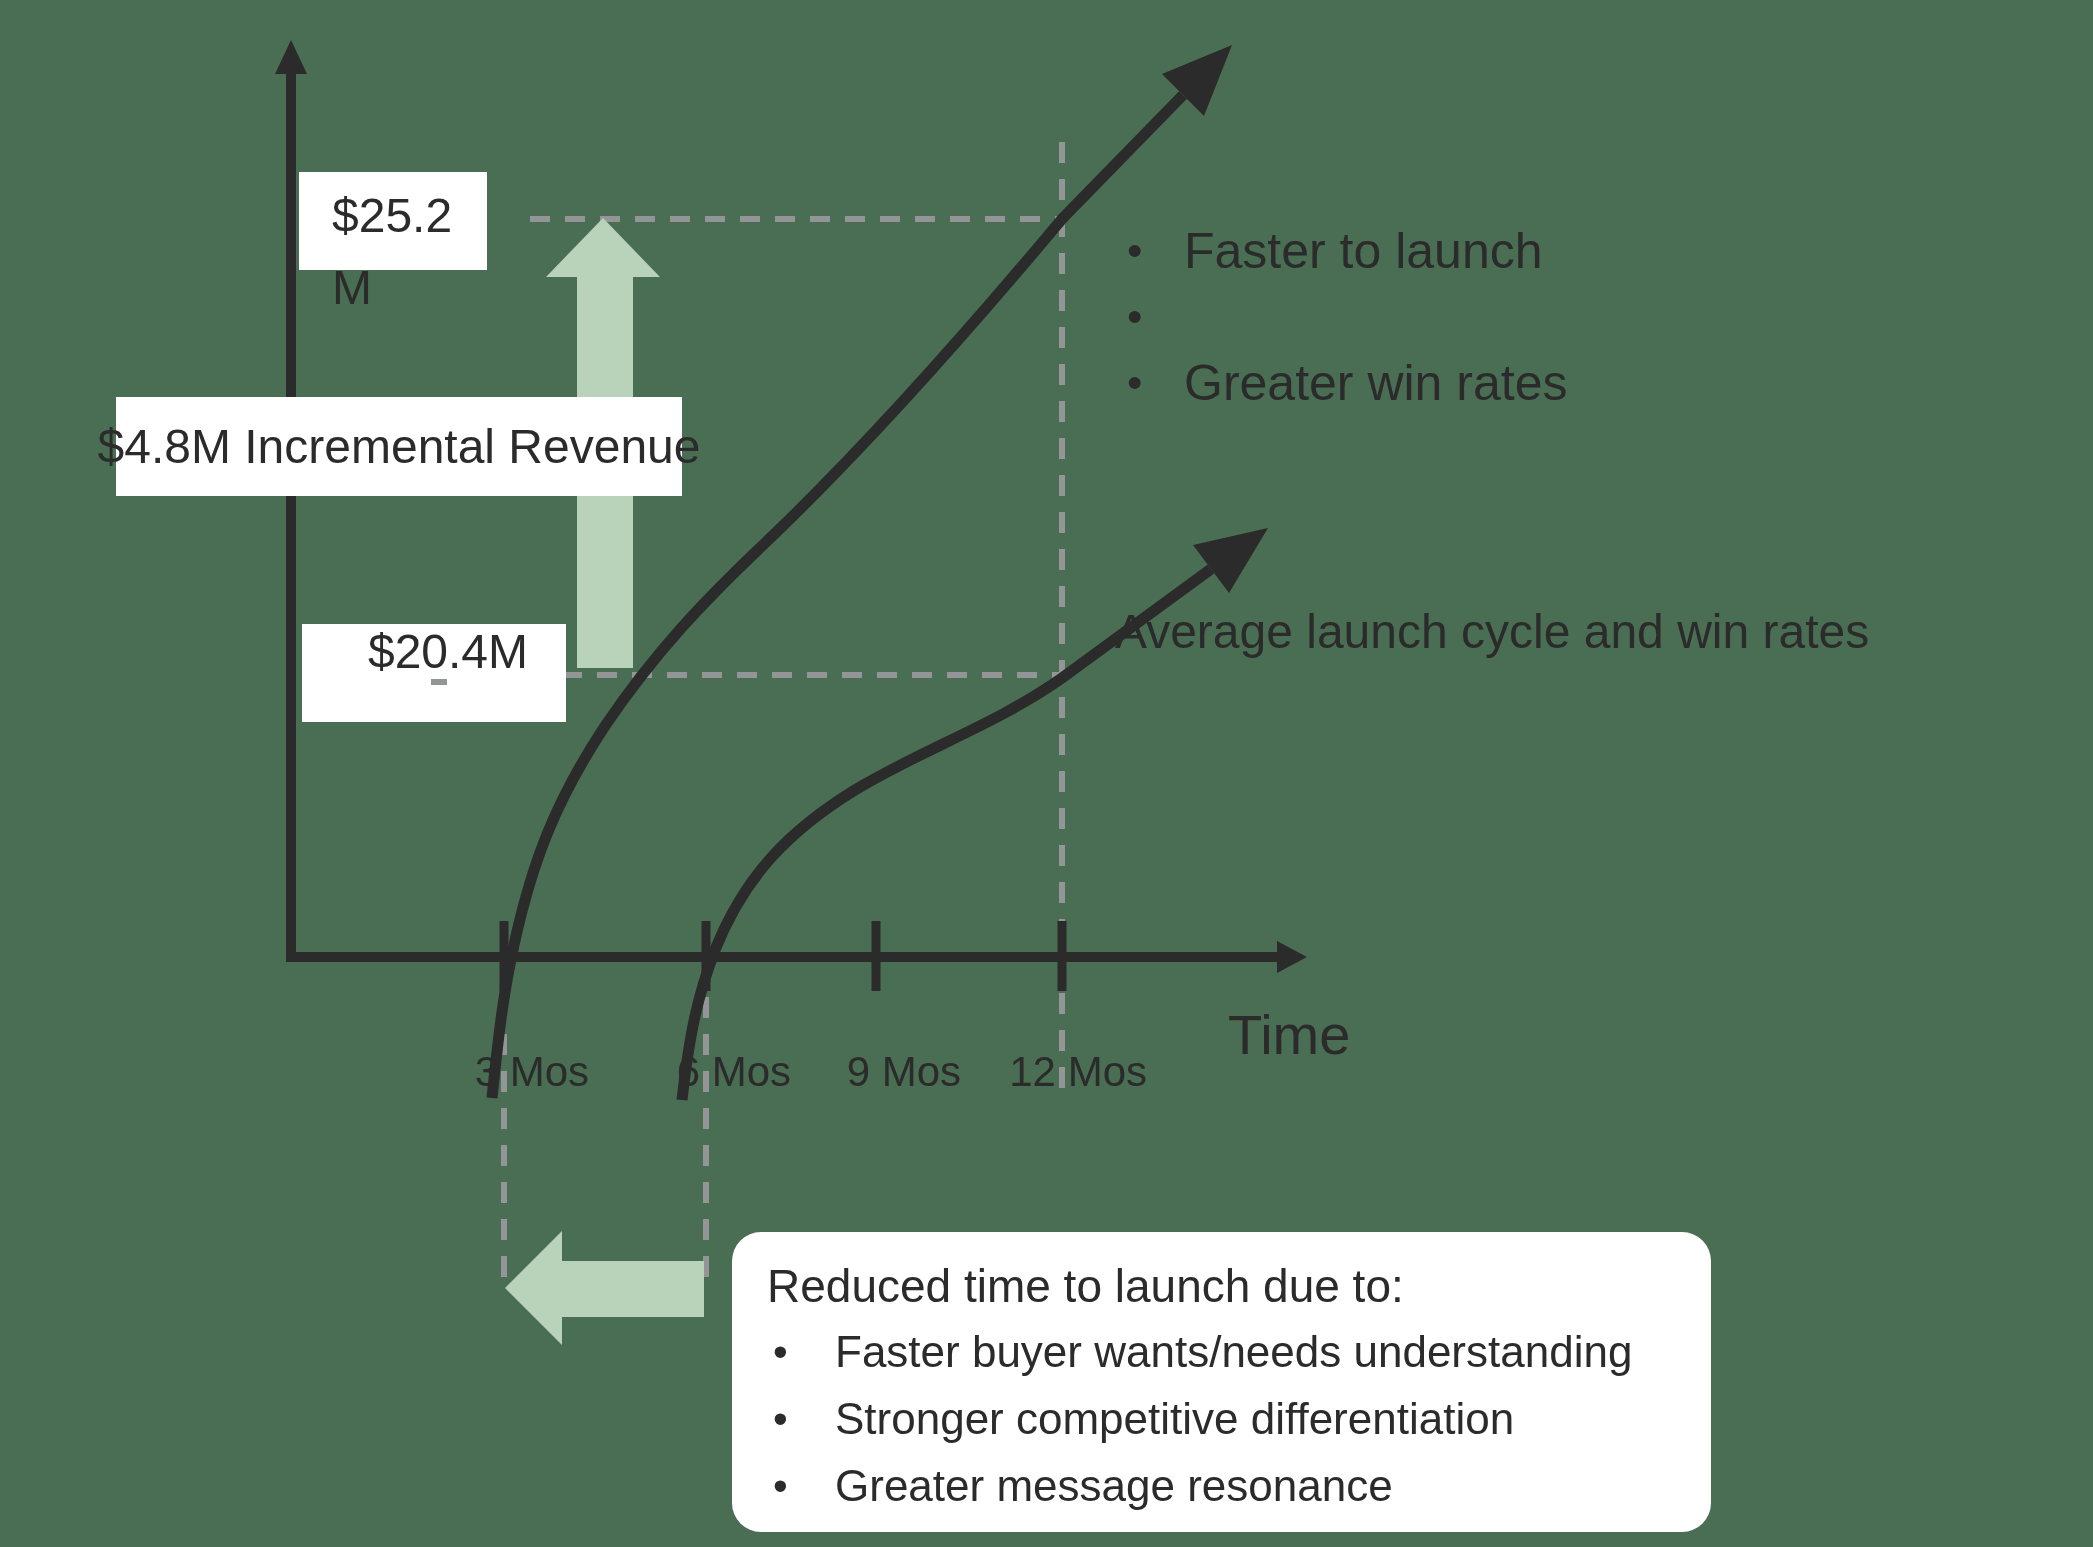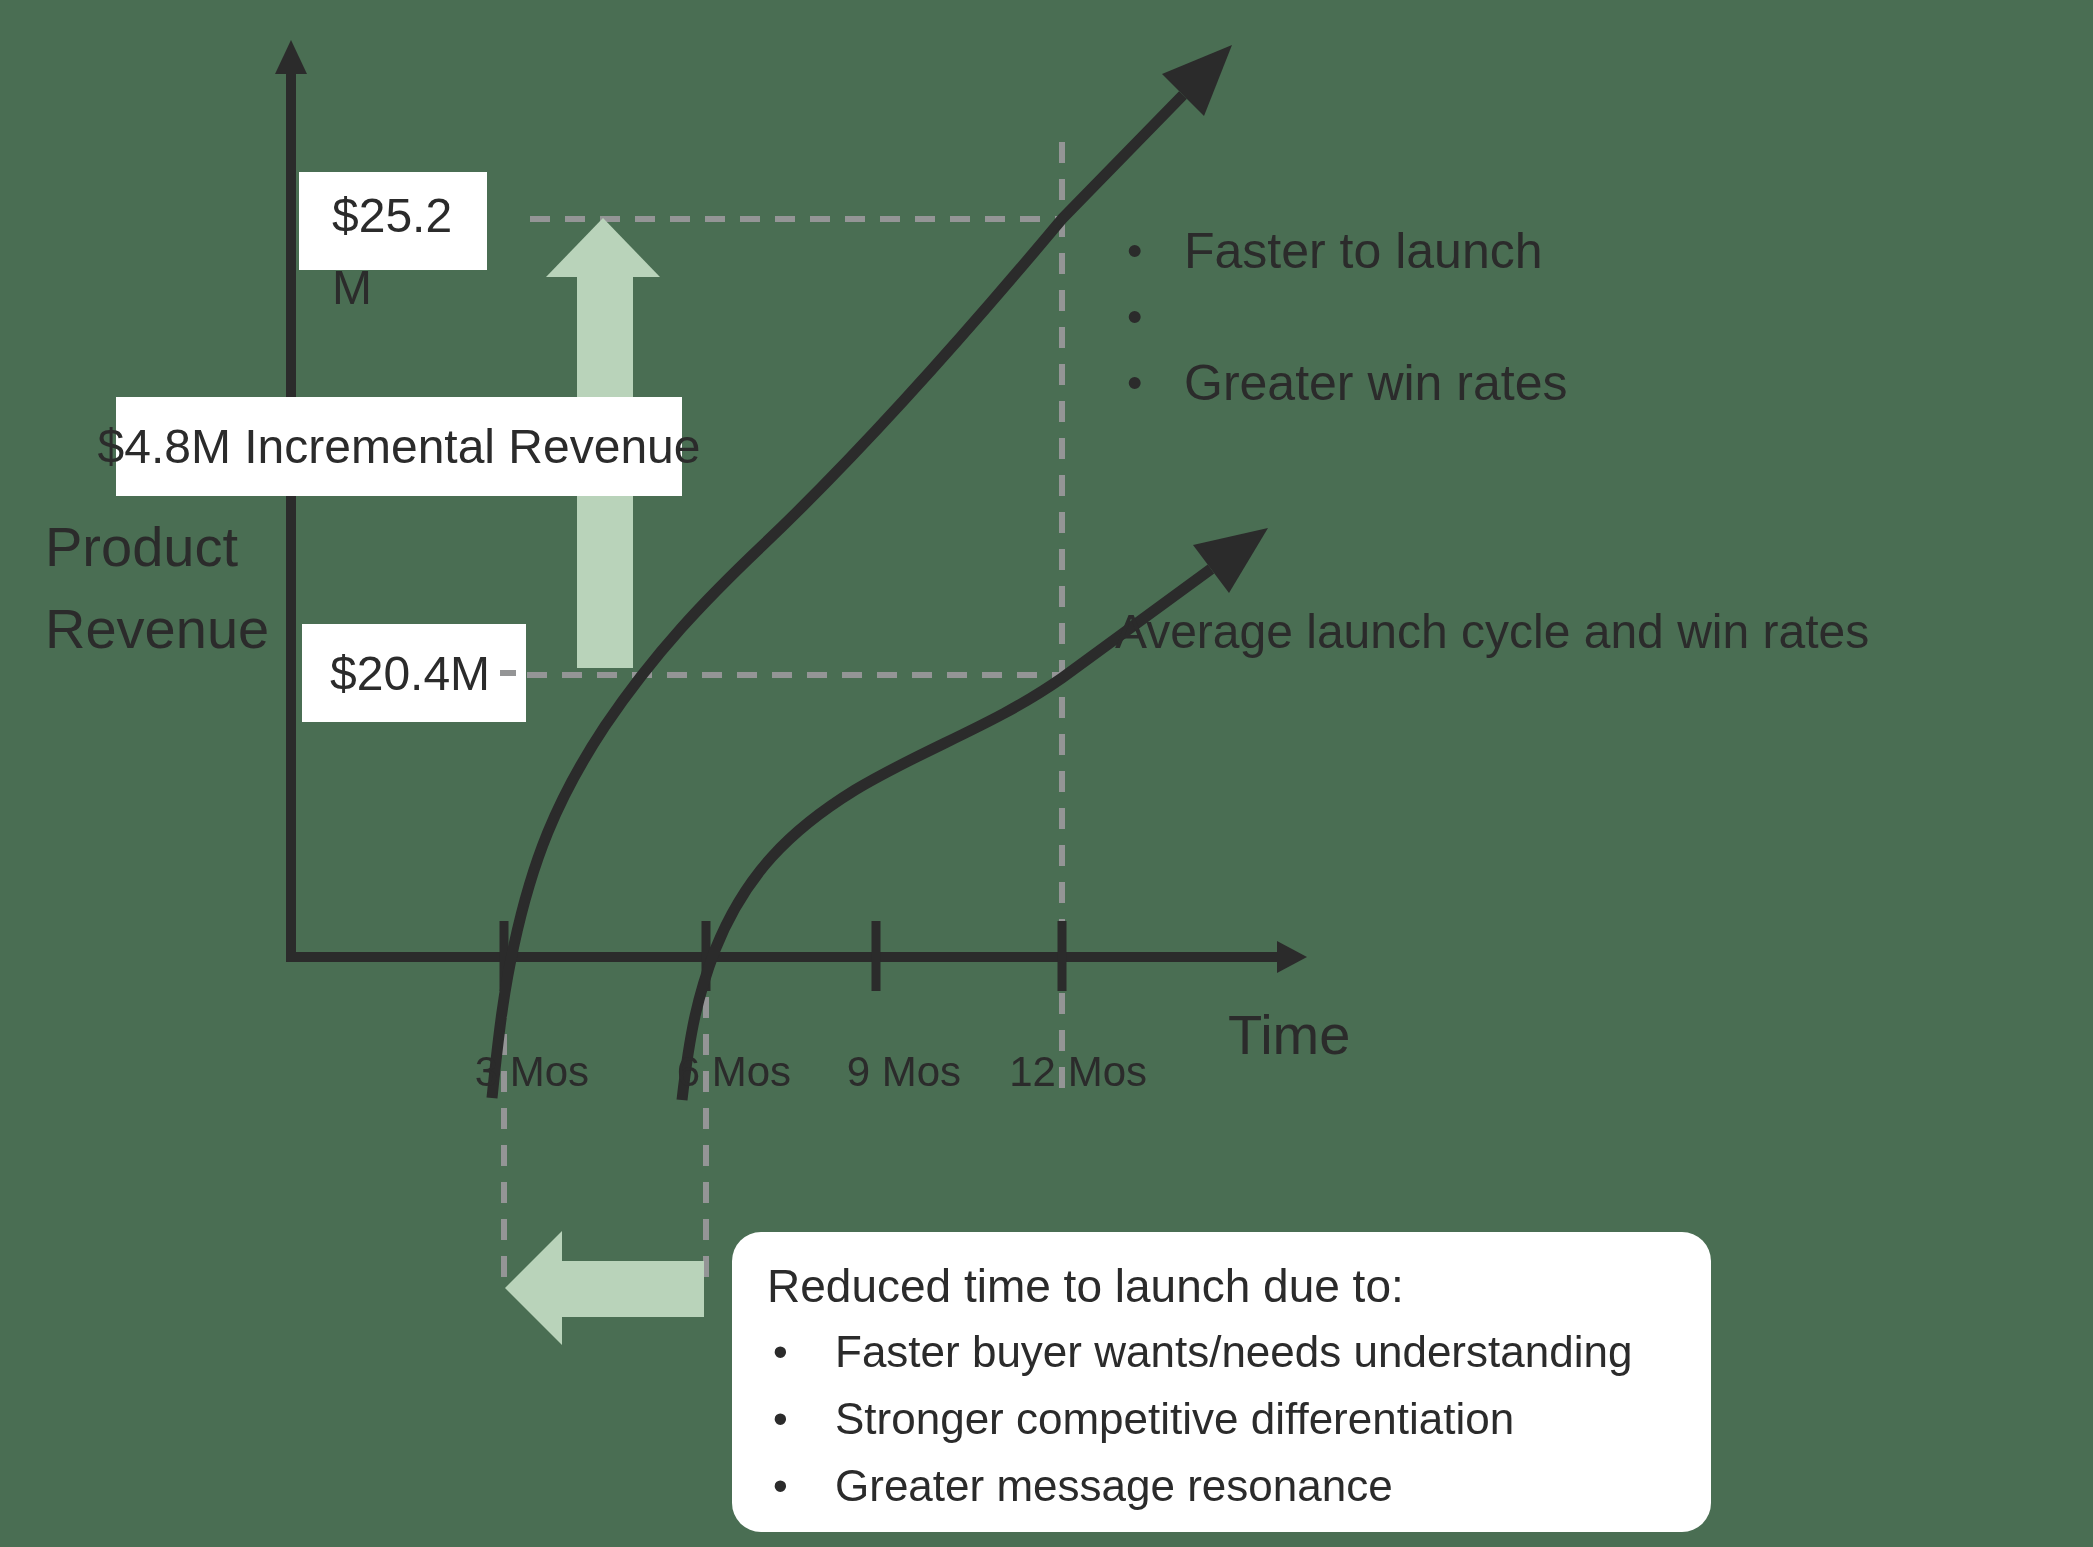--- a/index.html
+++ b/index.html
@@ -21,22 +21,22 @@
   .money { font-size:48px; }
 
   #box25 { left:299px; top:172px; width:188px; height:98px; overflow:visible; }
   #box25 .txt { position:absolute; left:33px; top:8px; width:150px;
                 line-height:72px; white-space:normal; }
 
   #box48 { left:116px; top:397px; width:566px; height:99px;
            display:flex; align-items:center; justify-content:center; }
   #box48 .txt { white-space:nowrap; }
 
-  #box204 { left:302px; top:624px; width:224px; height:98px;
-            display:flex; align-items:center; }
+  #box204 { left:302px; top:624px; width:264px; height:98px;
+            display:flex; align-items:center;flex-direction:column; }
   #box204 .txt { margin-left:28px; white-space:nowrap; }
   .dash-mark { display:inline-block; width:16px; height:6px; background:#949596;
                margin-left:10px; vertical-align:middle; }
 
   .ann-title { font-size:48px; line-height:56px; white-space:nowrap; }
   .bullets { margin-top:12px; }
   .brow { display:flex; line-height:66px; }
   .brow .dot { width:57px; padding-left:8px; font-size:44px; }
   .brow .txt { font-size:50px; white-space:nowrap; }
 
@@ -92,21 +92,20 @@
 
     <path class="ink" stroke-width="11" d="M492 1098 C499 1030 504 990 514 945 C532 862 556 800 605 726
              C655 652 705 600 763 545 C863 450 965 335 1062 219 L1183 95"></path>
     <polygon class="inkfill" points="1232,45 1204,116 1162,74"></polygon>
 
     <path class="ink" stroke-width="11" d="M682 1100 C690 1030 698 995 715 950 C745 875 790 830 855 790
              C925 748 995 725 1062 678 L1211 569"></path>
     <polygon class="inkfill" points="1268,528 1229,593 1193,545"></polygon>
   </svg>
 
-  <div class="label axis-title" id="prod-label">Product Revenue</div>
   <div class="label axis-title" id="time-label">Time</div>
 
   <div class="tick-label" style="left:419px">3 Mos</div>
   <div class="tick-label" style="left:621px">6 Mos</div>
   <div class="tick-label" style="left:791px">9 Mos</div>
   <div class="tick-label" style="left:977px">12 Mos</div>
 
   <div class="whitebox" id="box25">
     <div class="txt money">$25.2 M</div>
   </div>

